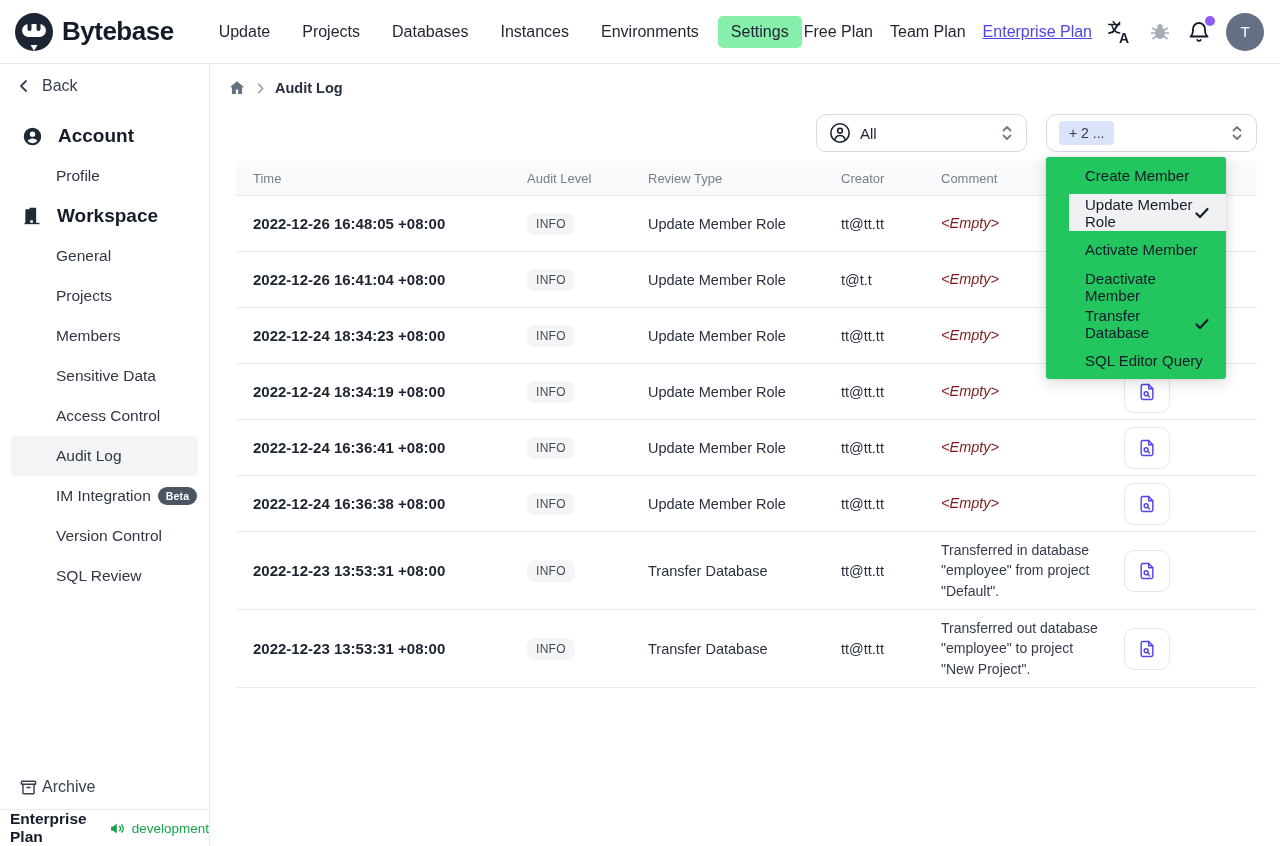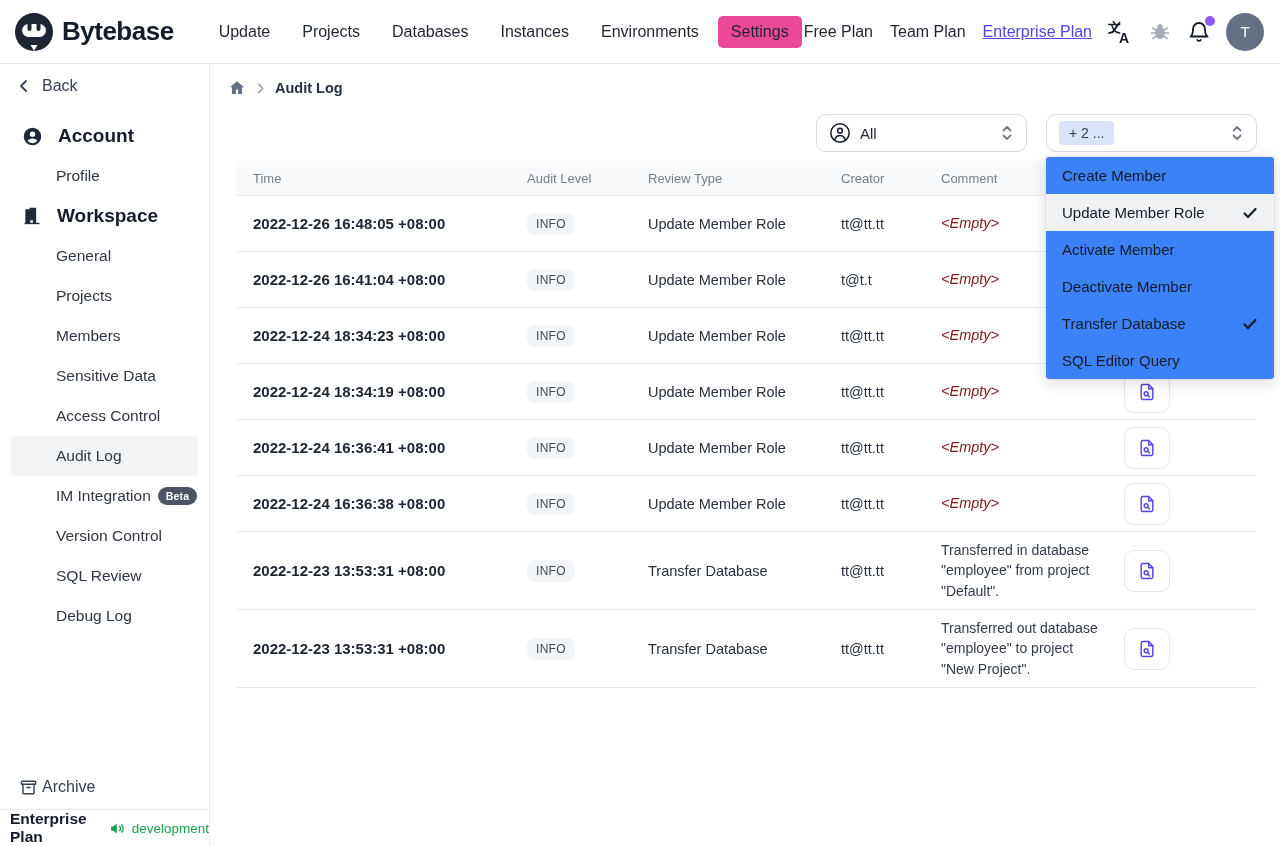--- a/index.html
+++ b/index.html
@@ -6,21 +6,21 @@
   html,body { background:#fff; }
   body { font-family:"Liberation Sans", sans-serif; color:#1f2430; }
   .app { position:relative; width:1280px; height:846px; background:#fff; overflow:hidden; }
 
   
   .topnav { height:64px; display:flex; align-items:center; padding:0 16px 0 14px; border-bottom:1px solid #e7e9ee; background:#fff; }
   .brand { display:flex; align-items:center; gap:8px; margin-right:32px; }
   .brand-name { font-size:26px; font-weight:800; color:#141b29; letter-spacing:-0.5px; }
   .nav-items { display:flex; align-items:center; gap:6px; }
   .nav-item { font-size:16px; color:#1f2430; padding:7px 13px; border-radius:5px; cursor:pointer; }
-  .nav-item.active { background:#ec4899; }
+  .nav-item.active { background:#86efac; }
   .top-right { margin-left:auto; display:flex; align-items:center; gap:15px; }
   .plan-link { font-size:16px; font-weight:500; color:#1f2430; cursor:pointer; }
   .plan-link.accent { color:#4f46e5; text-decoration:underline; }
   .icon-btn { display:flex; align-items:center; justify-content:center; cursor:pointer; position:relative; }
   .notif-dot { position:absolute; top:-4px; right:-4px; width:10px; height:10px; border-radius:50%; background:#8b5cf6; }
   .avatar { width:38px; height:38px; border-radius:50%; background:#667084; color:#fff; display:flex; align-items:center; justify-content:center; font-size:15px; }
 
   
   .frame { display:flex; height:782px; }
   .sidebar { width:210px; border-right:1px solid #e7e9ee; display:flex; flex-direction:column; background:#fff; }
@@ -55,21 +55,21 @@
   .t-row { min-height:56px; border-bottom:1px solid #e8eaee; font-size:14.5px; color:#27303c; }
   .t-row.tall { min-height:78px; }
   .cell-time { font-size:15px; font-weight:600; color:#1b2430; }
   .level-badge { display:inline-block; background:#f4f5f6; border-radius:8px; padding:4px 9px; font-size:12px; font-weight:500; color:#414855; letter-spacing:.3px; }
   .cell-comment { font-size:14px; line-height:1.45; color:#333b49; padding-right:14px; }
   .cell-comment.empty { font-style:italic; color:#7f1d1d; font-size:14.5px; }
   .cell-action { padding-left:5px; }
   .detail-btn { width:46px; height:42px; border:1px solid #e3e6ea; border-radius:10px; background:#fff; display:flex; align-items:center; justify-content:center; cursor:pointer; }
 
   
-  .type-menu { position:absolute; left:1046px; top:157px; width:228px; background:#3b82f6; border-radius:3px; box-shadow:0 3px 16px rgba(0,0,0,.16), 0 0 0 1px rgba(0,0,0,.03); z-index:40; }
+  .type-menu { position:absolute; left:1046px; top:157px; width:180px; background:#22c55e; border-radius:3px; box-shadow:0 3px 16px rgba(0,0,0,.16), 0 0 0 1px rgba(0,0,0,.03); z-index:40;padding-left:23px; }
   .menu-item { height:37px; display:flex; align-items:center; padding:0 16px; font-size:15px; color:#141b29; cursor:pointer; }
   .menu-item.highlighted { background:#f0f1f3; }
   .menu-check { margin-left:auto; display:flex; }
 
   svg { display:block; }
 </style>
 </head>
 <body>
 
 <div class="app">
@@ -213,24 +213,20 @@
               <span>Version Control</span>
 
             </div>
 
             <div class="side-item">
               <span>SQL Review</span>
 
             </div>
 
 
-            <div class="side-item">
-              <span>Debug Log</span>
-
-            </div>
           </div>
       </div>
 
       <div class="side-spacer"></div>
 
       <div class="archive-row">
         <span>
           <svg width="19" height="19" viewBox="0 0 24 24" fill="none" stroke="#374151" stroke-width="1.8" stroke-linecap="round" stroke-linejoin="round">
             <rect x="3" y="4" width="18" height="4" rx="1"></rect>
             <path d="M5 8v11a1 1 0 0 0 1 1h12a1 1 0 0 0 1-1V8"></path>

